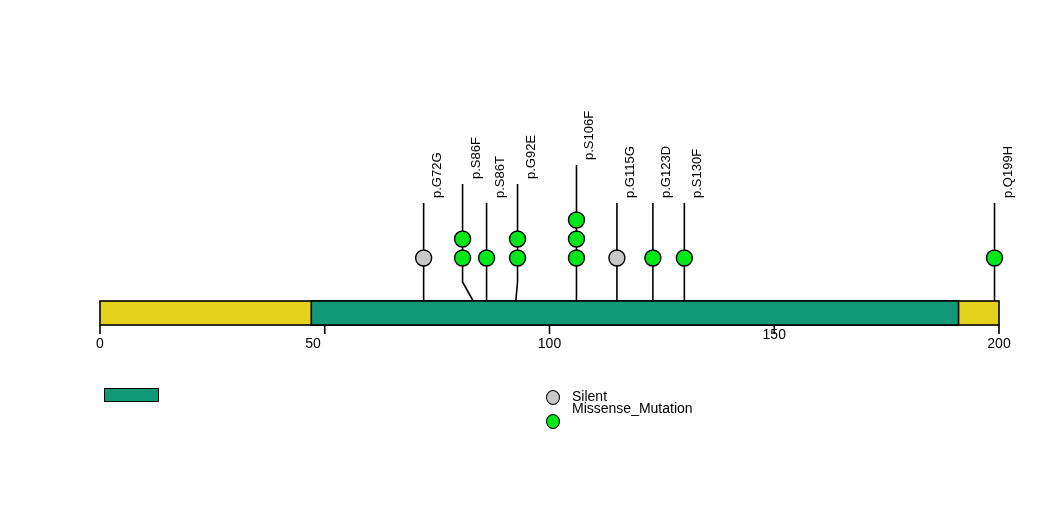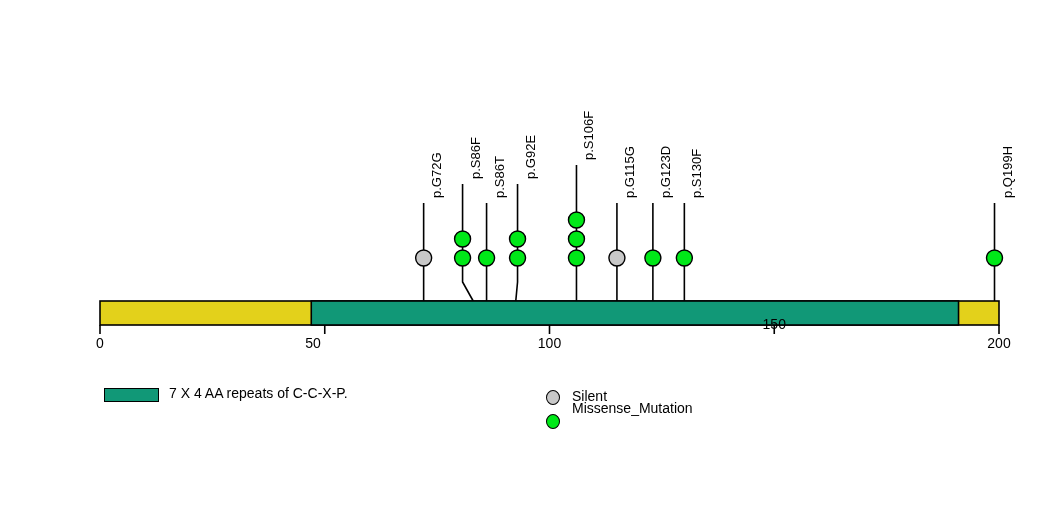--- a/index.html
+++ b/index.html
@@ -80,21 +80,20 @@
     <div class="lbl" style="left: 491.57px; top: 198px;">p.S86T</div>
     <div class="lbl" style="left: 522.54px; top: 179px;">p.G92E</div>
     <div class="lbl" style="left: 581.47px; top: 160px;">p.S106F</div>
     <div class="lbl" style="left: 621.925px; top: 198px;">p.G115G</div>
     <div class="lbl" style="left: 657.885px; top: 198px;">p.G123D</div>
     <div class="lbl" style="left: 689.35px; top: 198px;">p.S130F</div>
     <div class="lbl" style="left: 999.505px; top: 198px;">p.Q199H</div>
     <div class="axis-tick-label" style="left: 100px; top: 335px;">0</div>
     <div class="axis-tick-label" style="left: 313px; top: 335px;">50</div>
     <div class="axis-tick-label" style="left: 549.5px; top: 335px;">100</div>
-    <div class="axis-tick-label" style="left: 774.25px; top: 316px; text-align: right;">150</div>
+    <div class="axis-tick-label" style="left: 774.25px; top: 326px; text-align: right;">150</div>
     <div class="axis-tick-label" style="left: 999px; top: 335px;">200</div>
     <div class="dom-swatch" style="left: 104px; top: 388px; width: 55px; height: 14px; background: rgb(17, 152, 119);"></div>
-    <div class="legend-text" style="left: 169px; top: 385px;">7 X 4 AA repeats of C-C-X-P.</div>
     <div style="position: absolute; left: 546px; top: 390px; width: 14px; height: 15px; border-radius: 50%; background: rgb(200, 200, 200); border: 1.2px solid rgb(0, 0, 0); box-sizing: border-box;"></div>
     <div class="legend-text" style="left: 572px; top: 388px;">Silent</div>
     <div style="position: absolute; left: 546px; top: 414px; width: 14px; height: 15px; border-radius: 50%; background: rgb(0, 232, 24); border: 1.2px solid rgb(0, 0, 0); box-sizing: border-box;"></div>
     <div class="legend-text" style="left: 572px; top: 400px;">Missense_Mutation</div>
   </div>
 
 </body></html>

